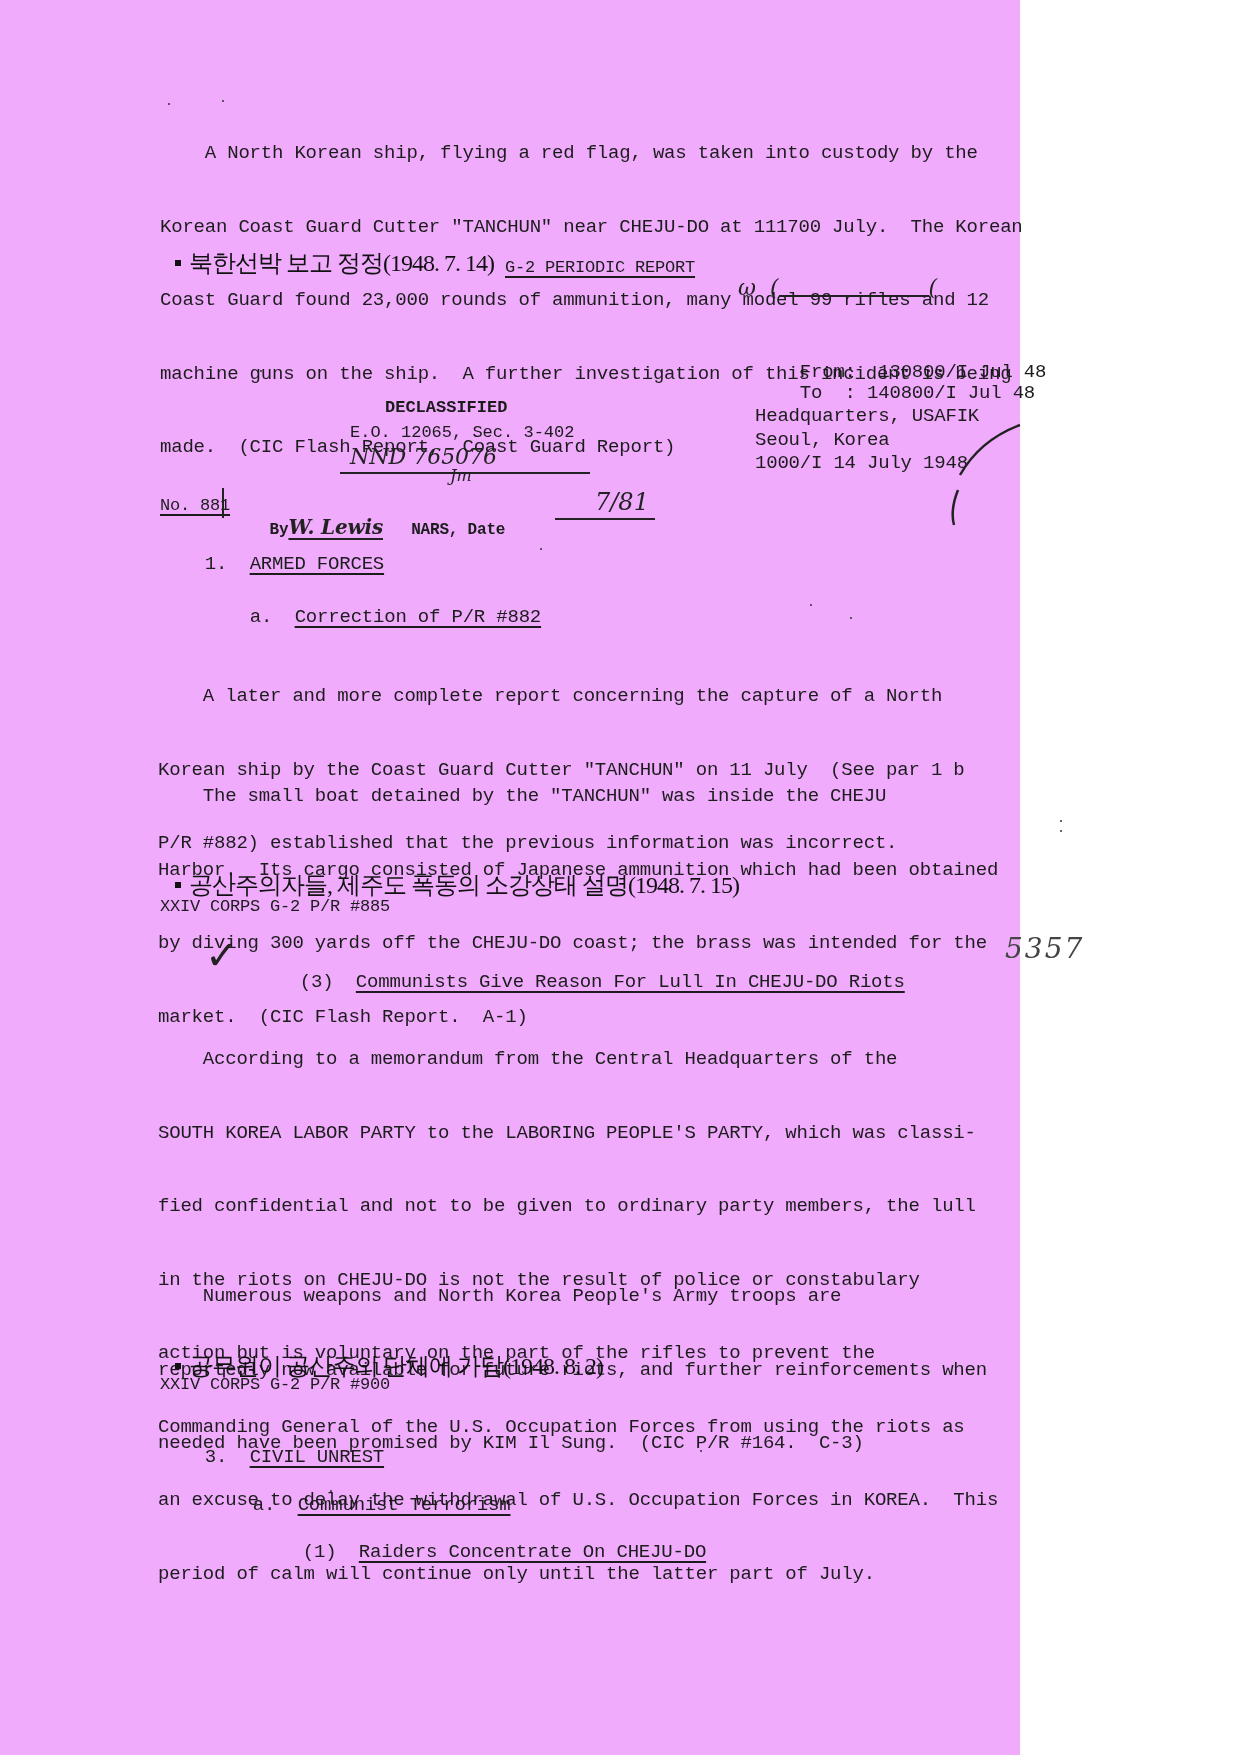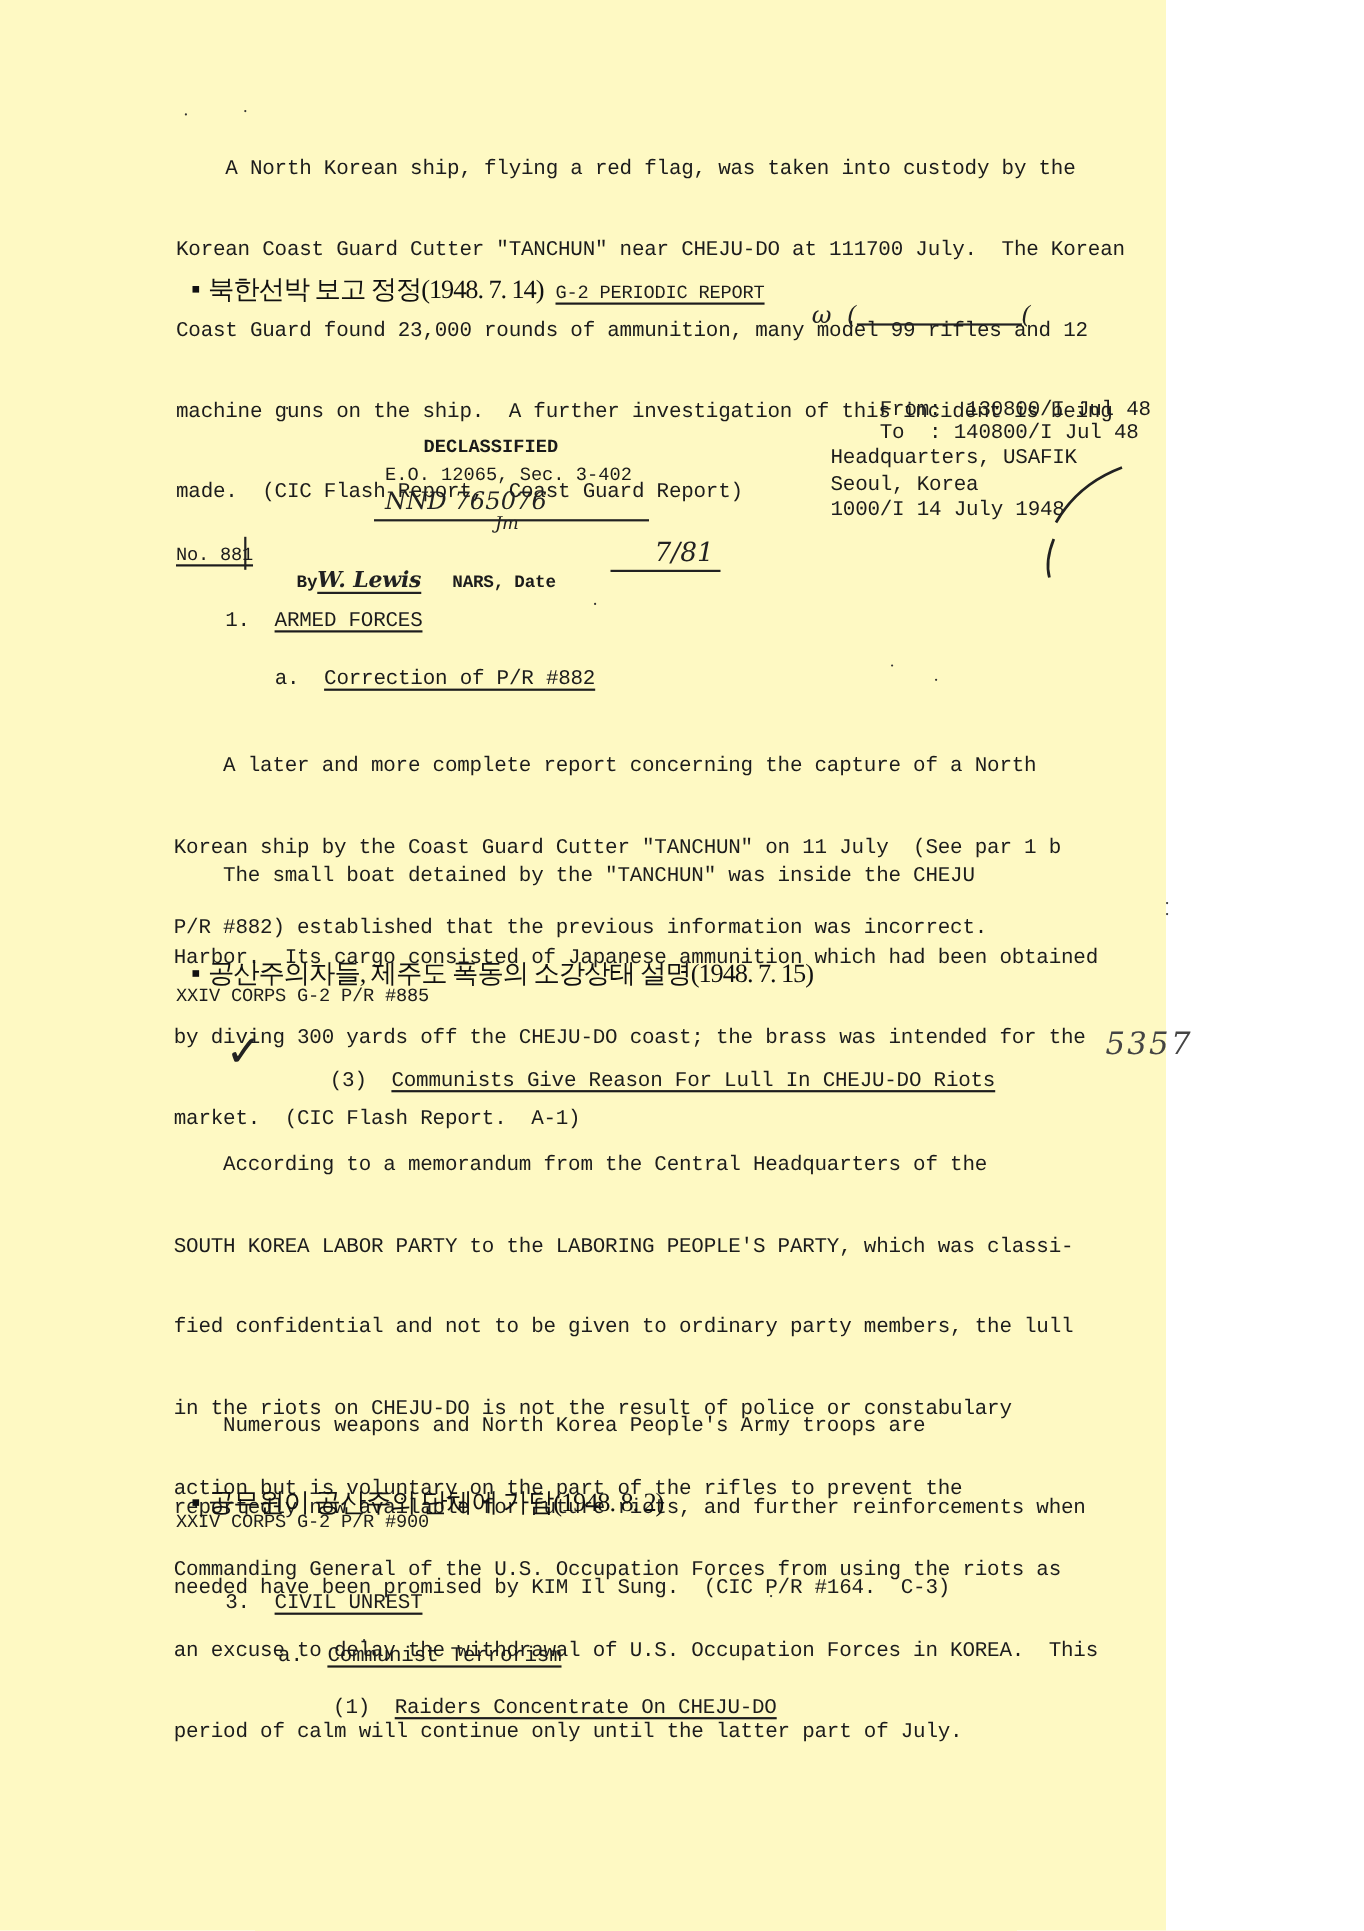--- a/index.html
+++ b/index.html
@@ -1,17 +1,17 @@
 <!DOCTYPE html>
 <html><head>
 <meta charset="utf-8">
 <style>
   html, body { margin: 0; padding: 0; background: #ffffff; }
   body { width: 1240px; height: 1755px; position: relative; overflow: hidden; color: #1a1a1a; }
-  .page { position: absolute; left: 0; top: 0; width: 1020px; height: 1755px; background: #fef9c3; padding-left: 40px; }
+  .page { position: absolute; left: 0; top: 0; width: 1020px; height: 1755px; background: #f0abfc; }
   .tw { font-family: "Liberation Mono", "DejaVu Sans Mono", monospace; font-size: 19px; line-height: 24.5px; letter-spacing: -0.2px; color: #1c1c1c; }
   .ko { font-family: Liberation Serif, serif; font-size: 24px; color: #111; letter-spacing: -1px; font-stretch: condensed; }
   .abs { position: absolute; white-space: pre; }
   .ul { text-decoration: underline; text-decoration-thickness: 2px; text-underline-offset: 4px; }
   .hand { font-family: "DejaVu Serif", serif; font-style: italic; font-size: 26px; color: #222; }
   .para { position: absolute; white-space: pre; }
   .bullet-sq { display: inline-block; width: 6px; height: 6px; background: #111; margin-right: 8px; vertical-align: middle; position: relative; top: -2px; }
   .speck { position: absolute; width: 2px; height: 2px; background: #333; border-radius: 1px; }
   .stamp { font-family: "Liberation Mono", monospace; font-size: 17px; font-weight: bold; }
   .line { position: absolute; background: #222; }

